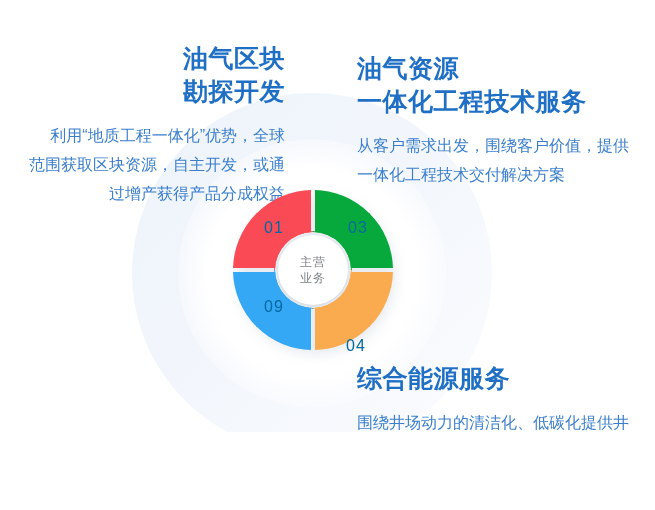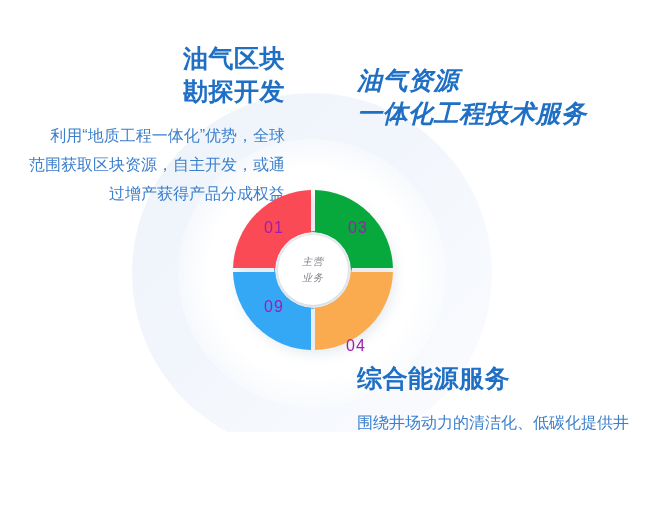--- a/index.html
+++ b/index.html
@@ -68,21 +68,21 @@
   .block.right-align .body {
     text-align: right;
   }
   .block.left-align h2,
   .block.left-align .body {
     text-align: left;
   }
 
   
   #block-01 { left: 25px;  top: 42px;  width: 260px; }
-  #block-02 { left: 357px; top: 64px;  width: 290px; font-style: italic; }
+  #block-02 { left: 357px; top: 52px;  width: 290px; }
   #block-03 { left: 18px;  top: 360px; width: 267px; }
   #block-04 { left: 357px; top: 362px; width: 290px; }
 
   
   #donut-wrap {
     position: absolute;
     left: 233px;
     top: 190px;
     width: 160px;
     height: 160px;
@@ -121,21 +121,21 @@
   #quad-02 .ring { left: -82px; top: 0; border-top-color: #07a83c; border-right-color: #07a83c; }
   
   #quad-03 { left: 0;   top: 82px; }
   #quad-03 .ring { left: 0; top: -82px; border-bottom-color: #35a8f5; border-left-color: #35a8f5; }
   
   #quad-04 { left: 82px; top: 82px; }
   #quad-04 .ring { left: -82px; top: -82px; border-bottom-color: #fbab4f; border-right-color: #fbab4f; }
 
   .quad-label {
     position: absolute;
-    color: #a21caf;
+    color: #0369a1;
     font-size: 16px;
     font-weight: normal;
     letter-spacing: 1px;
   }
   #label-01 { left: 264px; top: 219px; }
   #label-02 { left: 348px; top: 219px; }
   #label-03 { left: 264px; top: 298px; }
   #label-04 { left: 346px; top: 298px; margin-top: 39px; }
 
   
@@ -184,27 +184,26 @@
     width: 70px;
     height: 70px;
     border-radius: 50%;
     background: #ffffff;
     box-shadow: 0 1px 3px rgba(90,110,140,0.18);
     display: flex;
     align-items: center;
     justify-content: center;
   }
   .hub-text {
-    font-size: 10px;
+    font-size: 12px;
     line-height: 16px;
     color: #7b7f86;
     text-align: center;
     white-space: pre-line;
     letter-spacing: 1px;
-    font-style: italic;
   }
 </style>
 </head>
 <body>
 
 <div id="stage">
 
   <div class="bg-circle"></div>
   <div class="bg-circle-inner"></div>
 
@@ -212,20 +211,22 @@
     <h2>油气区块
 勘探开发</h2>
     <div class="body">利用“地质工程一体化”优势，全球
 范围获取区块资源，自主开发，或通
 过增产获得产品分成权益</div>
   </div>
 
   <div class="block left-align" id="block-02">
     <h2>油气资源
 一体化工程技术服务</h2>
+    <div class="body">从客户需求出发，围绕客户价值，提供
+一体化工程技术交付解决方案</div>
   </div>
 
 
   <div class="block left-align" id="block-04">
     <h2>综合能源服务</h2>
     <div class="body">围绕井场动力的清洁化、低碳化提供井
 口气处理、天然气发电等服务，为客户低
 成本用能提供整体解决方案</div>
   </div>
 

